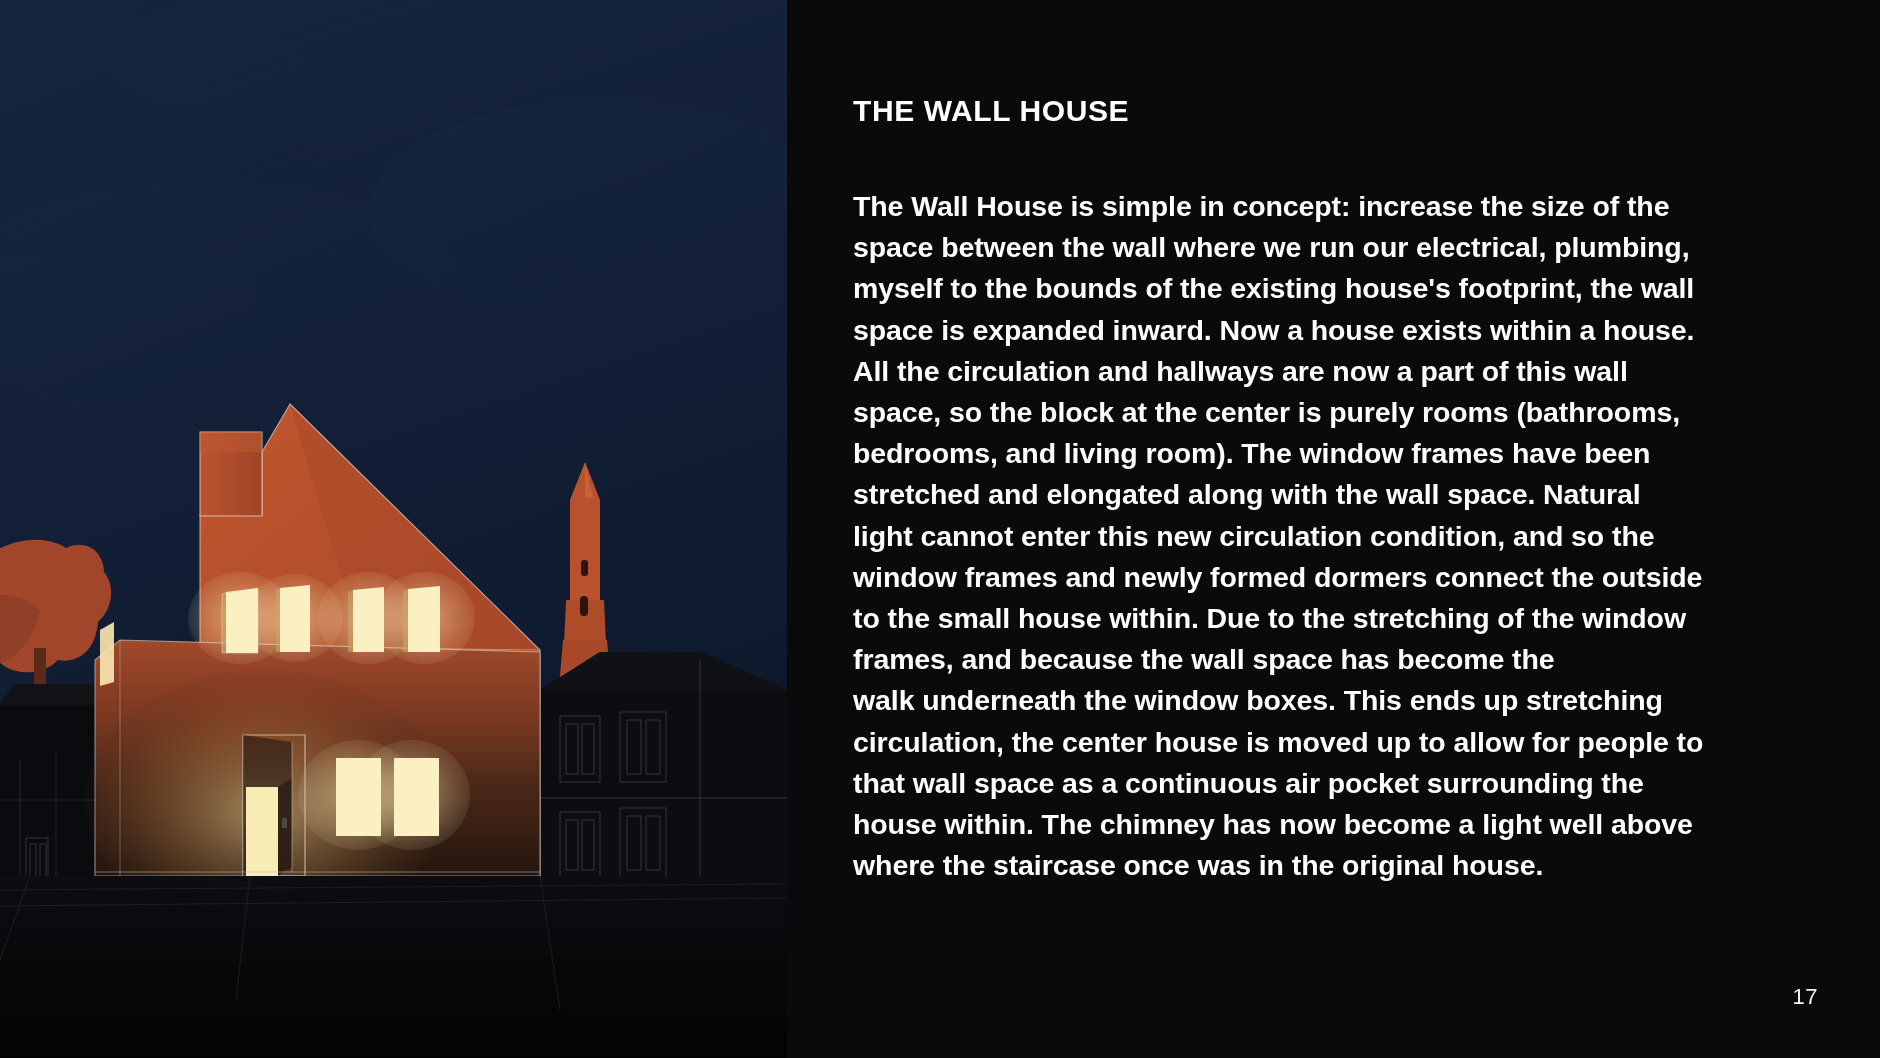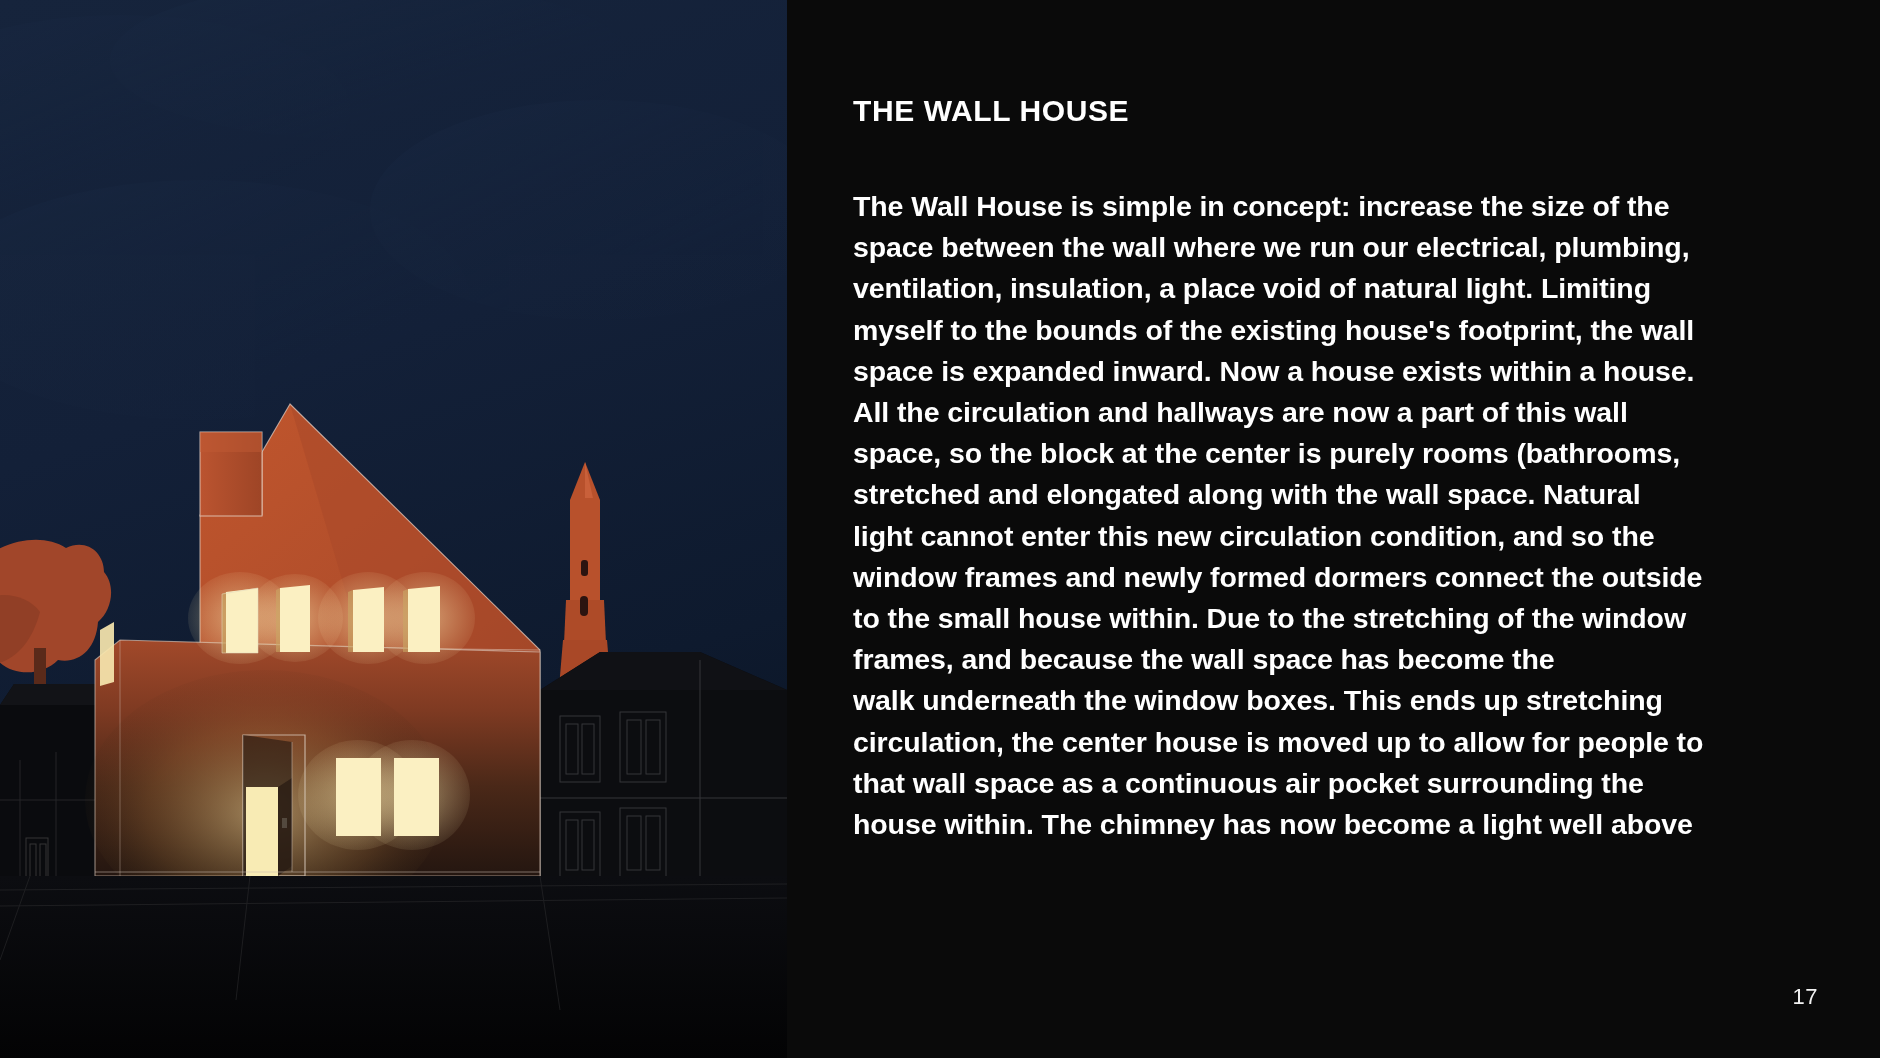--- a/index.html
+++ b/index.html
@@ -286,32 +286,33 @@
     </svg>
   </div>
 
   <div class="text-panel">
 
     <div class="slide-title">THE WALL HOUSE</div>
 
     <div class="body-copy">
       <span class="ln">The Wall House is simple in concept: increase the size of the</span>
       <span class="ln">space between the wall where we run our electrical, plumbing,</span>
-      <span class="ln">ventilation, insulation, a place void of natural light. Limiting</span>
       <span class="ln">myself to the bounds of the existing house's footprint, the wall</span>
       <span class="ln">space is expanded inward. Now a house exists within a house.</span>
       <span class="ln">All the circulation and hallways are now a part of this wall</span>
       <span class="ln">space, so the block at the center is purely rooms (bathrooms,</span>
+      <span class="ln">bedrooms, and living room). The window frames have been</span>
       <span class="ln">stretched and elongated along with the wall space. Natural</span>
       <span class="ln">light cannot enter this new circulation condition, and so the</span>
       <span class="ln">window frames and newly formed dormers connect the outside</span>
       <span class="ln">to the small house within. Due to the stretching of the window</span>
       <span class="ln">frames, and because the wall space has become the</span>
       <span class="ln">walk underneath the window boxes. This ends up stretching</span>
       <span class="ln">circulation, the center house is moved up to allow for people to</span>
       <span class="ln">that wall space as a continuous air pocket surrounding the</span>
       <span class="ln">house within. The chimney has now become a light well above</span>
+      <span class="ln">where the staircase once was in the original house.</span>
     </div>
 
     <div class="page-number">17</div>
   </div>
 
 </div>
 
 </body></html>

